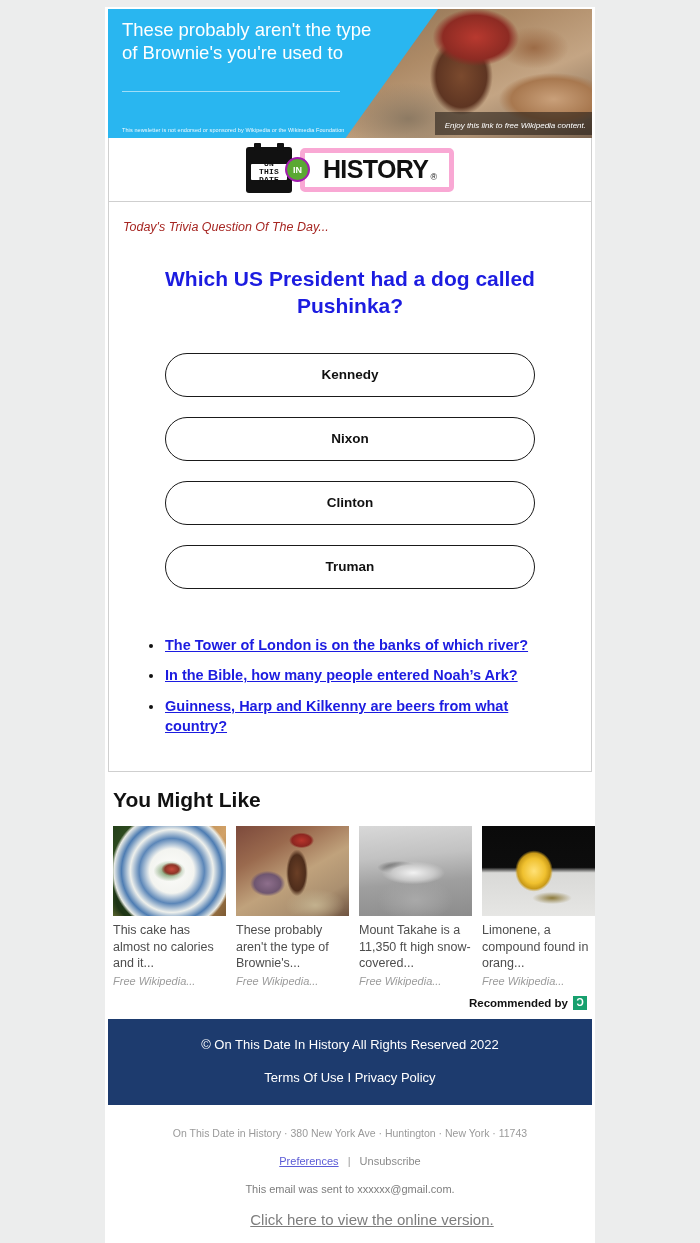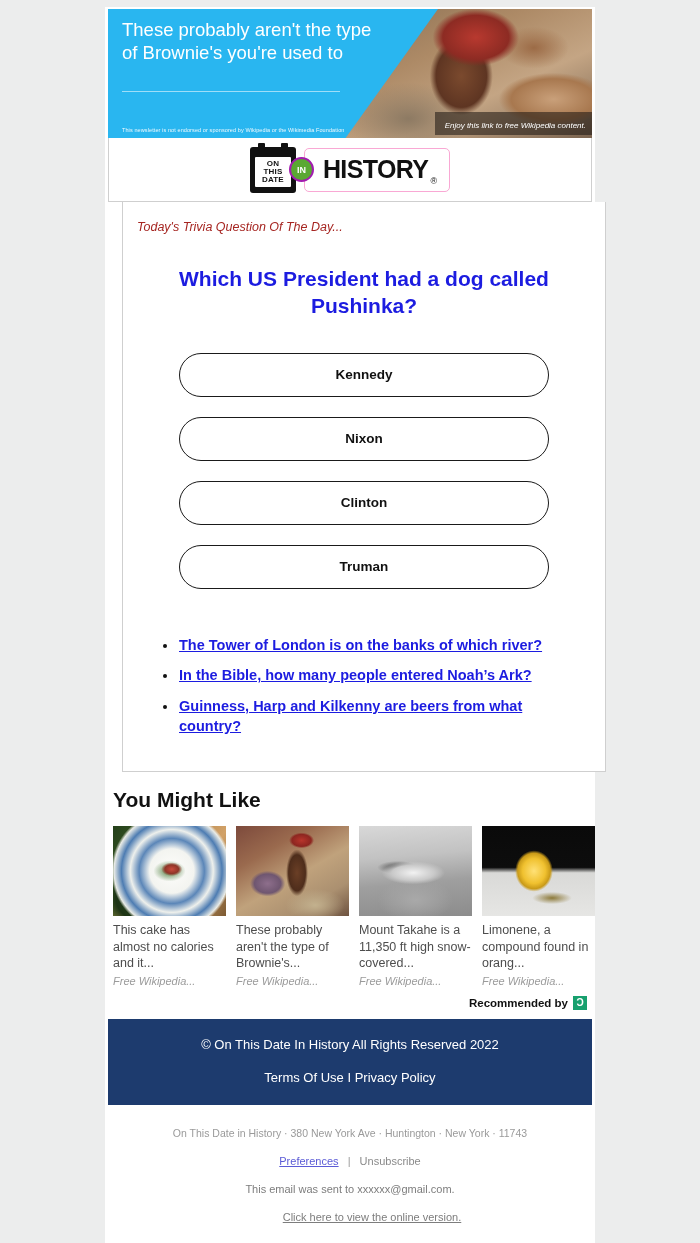--- a/index.html
+++ b/index.html
@@ -120,27 +120,28 @@
     position: absolute;
     top: -4px;
     width: 7px; height: 8px;
     background: #111111;
     border-radius: 1px;
   }
   .cal::before { left: 8px; }
   .cal::after { right: 8px; }
   .cal-inner {
     background: #ffffff;
-    width: 36px; height: 30px;
+    width: 36px; height: 16px;
     border-radius: 1px;
     display: flex;
     flex-direction: column;
     align-items: center;
     justify-content: center;
     line-height: 1.02;
+    font-family: Liberation Mono, monospace;
   }
   .cal-inner span {
     font-size: 8px;
     font-weight: bold;
     color: #111;
     letter-spacing: .2px;
   }
   .in-circle {
     width: 25px; height: 25px;
     border-radius: 50%;
@@ -149,21 +150,21 @@
     font-size: 9px;
     font-weight: bold;
     display: flex;
     align-items: center;
     justify-content: center;
     margin-left: -7px;
     z-index: 3;
     border: 2px solid #a21caf;
   }
   .hist-box {
-    border: 1px solid #f9a8d4;
+    border: 5px solid #f9a8d4;
     border-radius: 5px;
     height: 44px;
     display: flex;
     align-items: center;
     padding: 0 12px 0 18px;
     margin-left: -10px;
     background: #fff;
   }
   .hist-box .word {
     font-size: 25px;
@@ -174,21 +175,21 @@
   .hist-box .reg {
     font-size: 9px;
     color: #111;
     margin-left: 2px;
     align-self: flex-end;
     margin-bottom: 5px;
   }
 
   
   .trivia {
-    margin: 0 17px;
+    margin: 0 3px;
     width: 484px;
     border: 1px solid #cfcfcf;
     border-top: none;
     background: #fff;
     padding: 12px 0 24px 0;
   }
   .trivia-kicker {
     color: #a62622;
     font-style: italic;
     font-size: 12.5px;
@@ -366,21 +367,21 @@
     margin-top: 40px;
   }
   .legal-prefs .sep { color: #9a9a9a; margin: 0 6px; }
   .legal-prefs .unsub { color: #8a8a8a; }
   .legal-sent {
     font-size: 11px;
     color: #7d7d7d;
     margin-bottom: 16px;
   }
   .legal-online {
-    font-size: 11px;
+    font-size: 15px;
     padding-left: 44px;
   }
   .legal-online a {
     color: #7d7d7d;
     text-decoration: underline;
   }
 </style>
 </head>
 <body>
 

